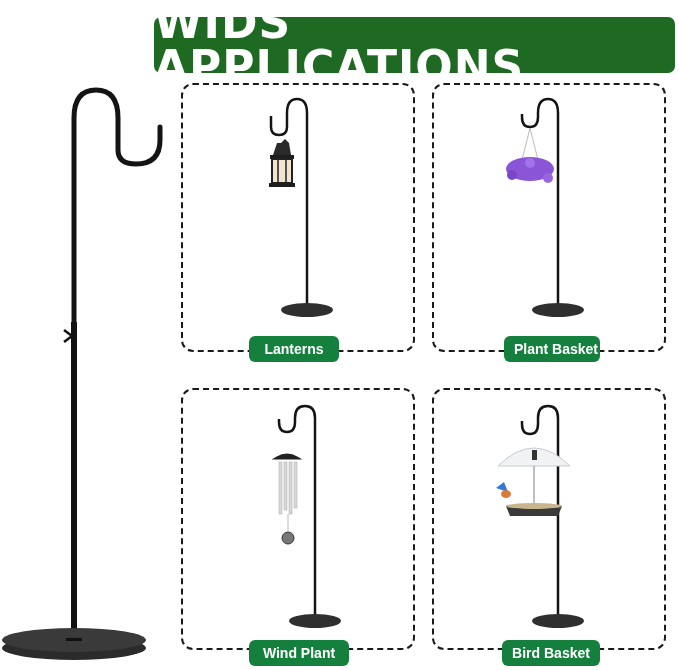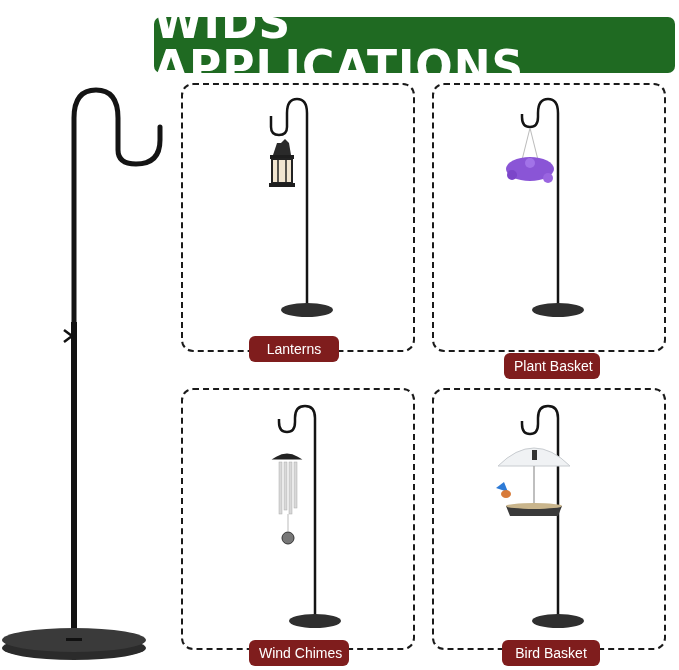--- a/index.html
+++ b/index.html
@@ -1,20 +1,20 @@
 <!DOCTYPE html>
 <html><head>
 <meta charset="utf-8">
 <style>
   html, body { margin:0; padding:0; background:#ffffff; }
   body { width:679px; height:670px; position:relative; overflow:hidden; font-family:"Liberation Sans", sans-serif; }
   .banner { position:absolute; left:154px; top:2px; width:521px; height:56px; background:#1f6a22; border-radius:7px; display:flex; align-items:center; justify-content:center;margin-top:15px; }
   .banner span { color:#fff; font-family:"DejaVu Sans", sans-serif; font-weight:bold; font-size:44px; letter-spacing:1px; line-height:1; }
   .panel { position:absolute; width:234px; border:2px dashed #1a1a1a; border-radius:12px; box-sizing:border-box; }
-  .badge { position:absolute; background:#7f1d1d; color:#fff; font-weight:normal; font-size:14px; border-radius:6px; height:26px; line-height:26px; text-align:center; padding:0 10px; white-space:nowrap; }
+  .badge { position:absolute; background:#15803d; color:#fff; font-weight:bold; font-size:14px; border-radius:6px; height:26px; line-height:26px; text-align:center; padding:0 10px; white-space:nowrap; }
   svg { position:absolute; overflow:visible; }
 </style>
 </head>
 <body>
 
 <div class="banner">
   <span>WIDS APPLICATIONS</span>
 </div>
 
 <svg width="170" height="670" style="left:0;top:0;">
@@ -43,35 +43,35 @@
 <svg width="234" height="269" style="left:432px;top:83px;">
   <path d="M126 225 L126 30 Q126 16 116 16 Q106 16 106 30 L106 34 Q106 44 98 44 Q90 44 90 34 L90 31" fill="none" stroke="#141414" stroke-width="2.5"></path>
   <line x1="98" y1="45" x2="90" y2="77" stroke="#bbb" stroke-width="1"></line>
   <line x1="98" y1="45" x2="106" y2="77" stroke="#bbb" stroke-width="1"></line>
   <ellipse cx="98" cy="86" rx="24" ry="12" fill="#8a55d6"></ellipse>
   <circle cx="80" cy="92" r="5" fill="#7c46c9"></circle>
   <circle cx="116" cy="95" r="5" fill="#9a65e0"></circle>
   <circle cx="98" cy="80" r="5" fill="#a273e8"></circle>
   <ellipse cx="126" cy="227" rx="26" ry="7" fill="#2f2f2f"></ellipse>
 </svg>
-<div class="badge" style="left:504px;top:336px;width:76px;margin-top:17px;">Plant Basket</div>
+<div class="badge" style="left:504px;top:336px;width:76px;">Plant Basket</div>
 
 <div class="panel" style="left:181px;top:388px;height:262px;"></div>
 <svg width="234" height="262" style="left:181px;top:388px;">
   <path d="M134 232 L134 30 Q134 18 124 18 Q114 18 114 30 L114 34 Q114 44 106 44 Q98 44 98 34 L98 31" fill="none" stroke="#141414" stroke-width="2.5"></path>
   <path d="M96 70 Q106 64 116 70 Z" fill="#222" stroke="#222" stroke-width="3"></path>
   <rect x="98" y="74" width="3" height="52" fill="#d8d8d8" stroke="#aaa" stroke-width="0.5"></rect>
   <rect x="103" y="74" width="3" height="48" fill="#d8d8d8" stroke="#aaa" stroke-width="0.5"></rect>
   <rect x="108" y="74" width="3" height="52" fill="#d8d8d8" stroke="#aaa" stroke-width="0.5"></rect>
   <rect x="113" y="74" width="3" height="46" fill="#d8d8d8" stroke="#aaa" stroke-width="0.5"></rect>
   <line x1="107" y1="126" x2="107" y2="143" stroke="#bbb" stroke-width="1"></line>
   <circle cx="107" cy="150" r="6" fill="#777" stroke="#333" stroke-width="1"></circle>
   <ellipse cx="134" cy="233" rx="26" ry="7" fill="#2f2f2f"></ellipse>
 </svg>
-<div class="badge" style="left:249px;top:640px;width:80px;">Wind Chimes</div>
+<div class="badge" style="left:249px;top:640px;width:80px;">Wind Plant</div>
 
 <div class="panel" style="left:432px;top:388px;height:262px;"></div>
 <svg width="234" height="262" style="left:432px;top:388px;">
   <path d="M126 232 L126 30 Q126 18 116 18 Q106 18 106 30 L106 36 Q106 46 98 46 Q90 46 90 36 L90 33" fill="none" stroke="#141414" stroke-width="2.5"></path>
   <path d="M66 78 Q102 42 138 78 Z" fill="#f0f2f4" stroke="#c8ccd0" stroke-width="1"></path>
   <line x1="102" y1="78" x2="102" y2="116" stroke="#aaa" stroke-width="1.5"></line>
   <rect x="100" y="62" width="5" height="10" fill="#333"></rect>
   <path d="M74 118 L130 118 L126 128 L78 128 Z" fill="#3a3a3a"></path>
   <ellipse cx="102" cy="118" rx="28" ry="3" fill="#c9b58c"></ellipse>
   <path d="M64 100 L72 94 L76 104 Z" fill="#2d7ad6"></path>

